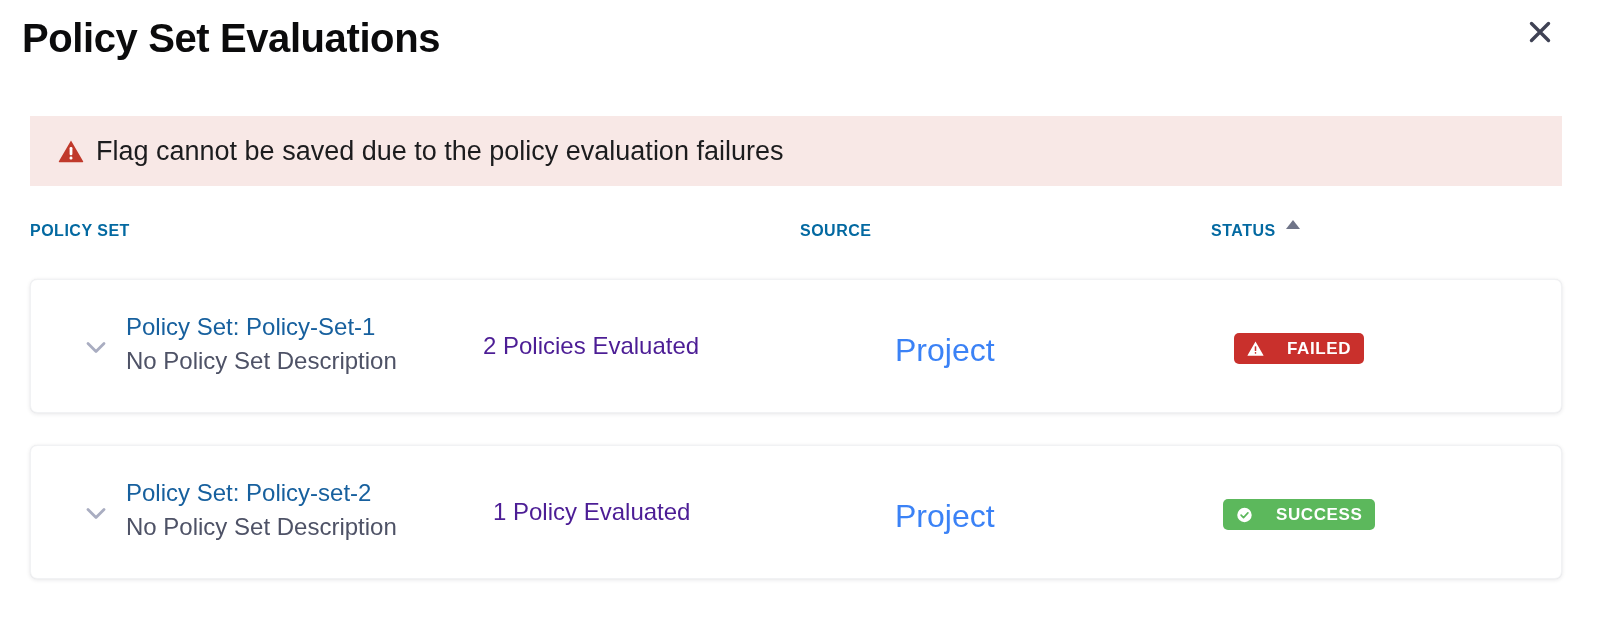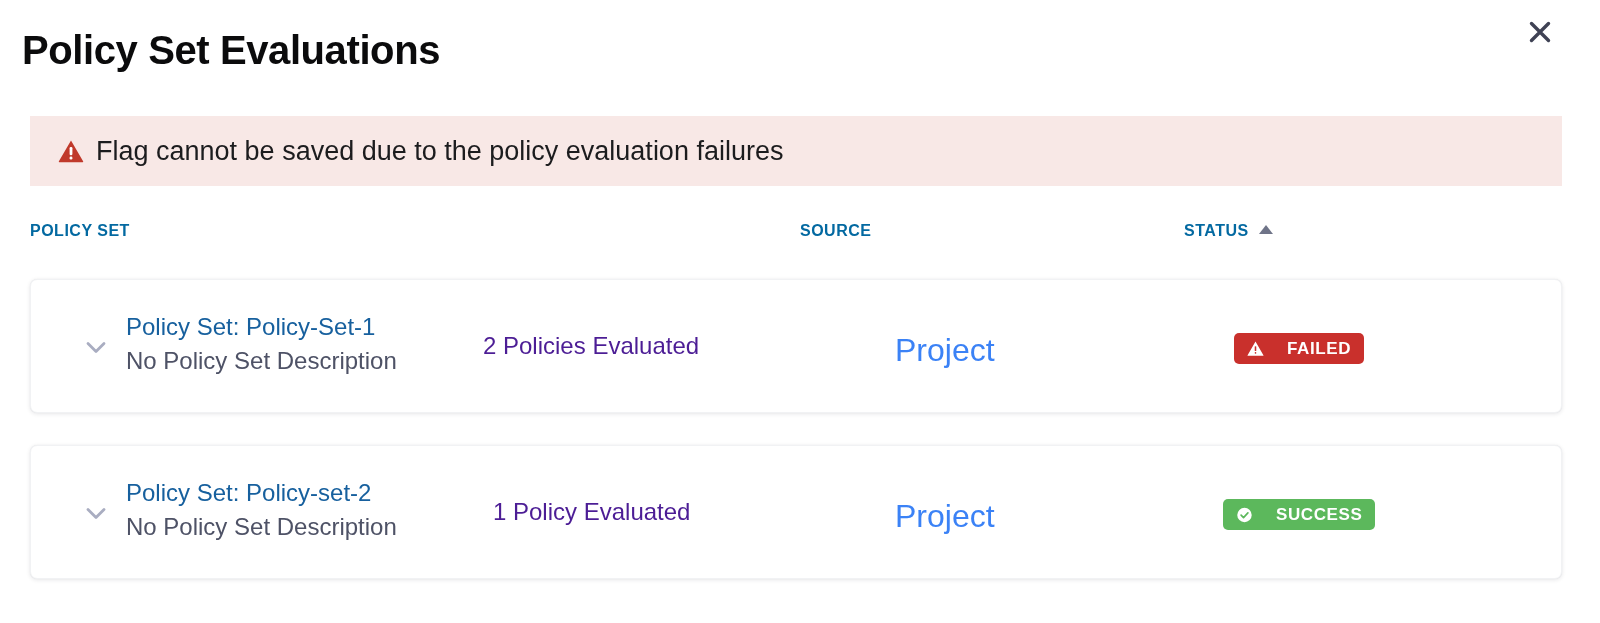--- a/index.html
+++ b/index.html
@@ -24,21 +24,20 @@
   .page-title {
     position: absolute;
     left: 22px;
     top: 16px;
     font-size: 40px;
     font-weight: 700;
     letter-spacing: -0.4px;
     color: #0b0b0c;
     line-height: 1.1;
     white-space: nowrap;
-    margin-top: 12px;
   }
 
   .close-button {
     position: absolute;
     right: 42px;
     top: 14px;
     width: 36px;
     height: 36px;
     display: flex;
     align-items: center;
@@ -95,21 +94,21 @@
     font-size: 16px;
     font-weight: 700;
     letter-spacing: 0.5px;
     color: #0369a1;
     text-transform: uppercase;
     white-space: nowrap;
     top: 4px;
   }
   .col-head.policy-set { left: 30px; }
   .col-head.source    { left: 800px; }
-  .col-head.status    { left: 1184px; display: flex; align-items: center; gap: 10px; }
+  .col-head.status    { left: 1211px; display: flex; gap: 10px; }
 
   .sort-arrow {
     display: inline-block;
     width: 0;
     height: 0;
     border-left: 7px solid transparent;
     border-right: 7px solid transparent;
     border-bottom: 9px solid #6f7488;
     position: relative;
     top: -2px;

